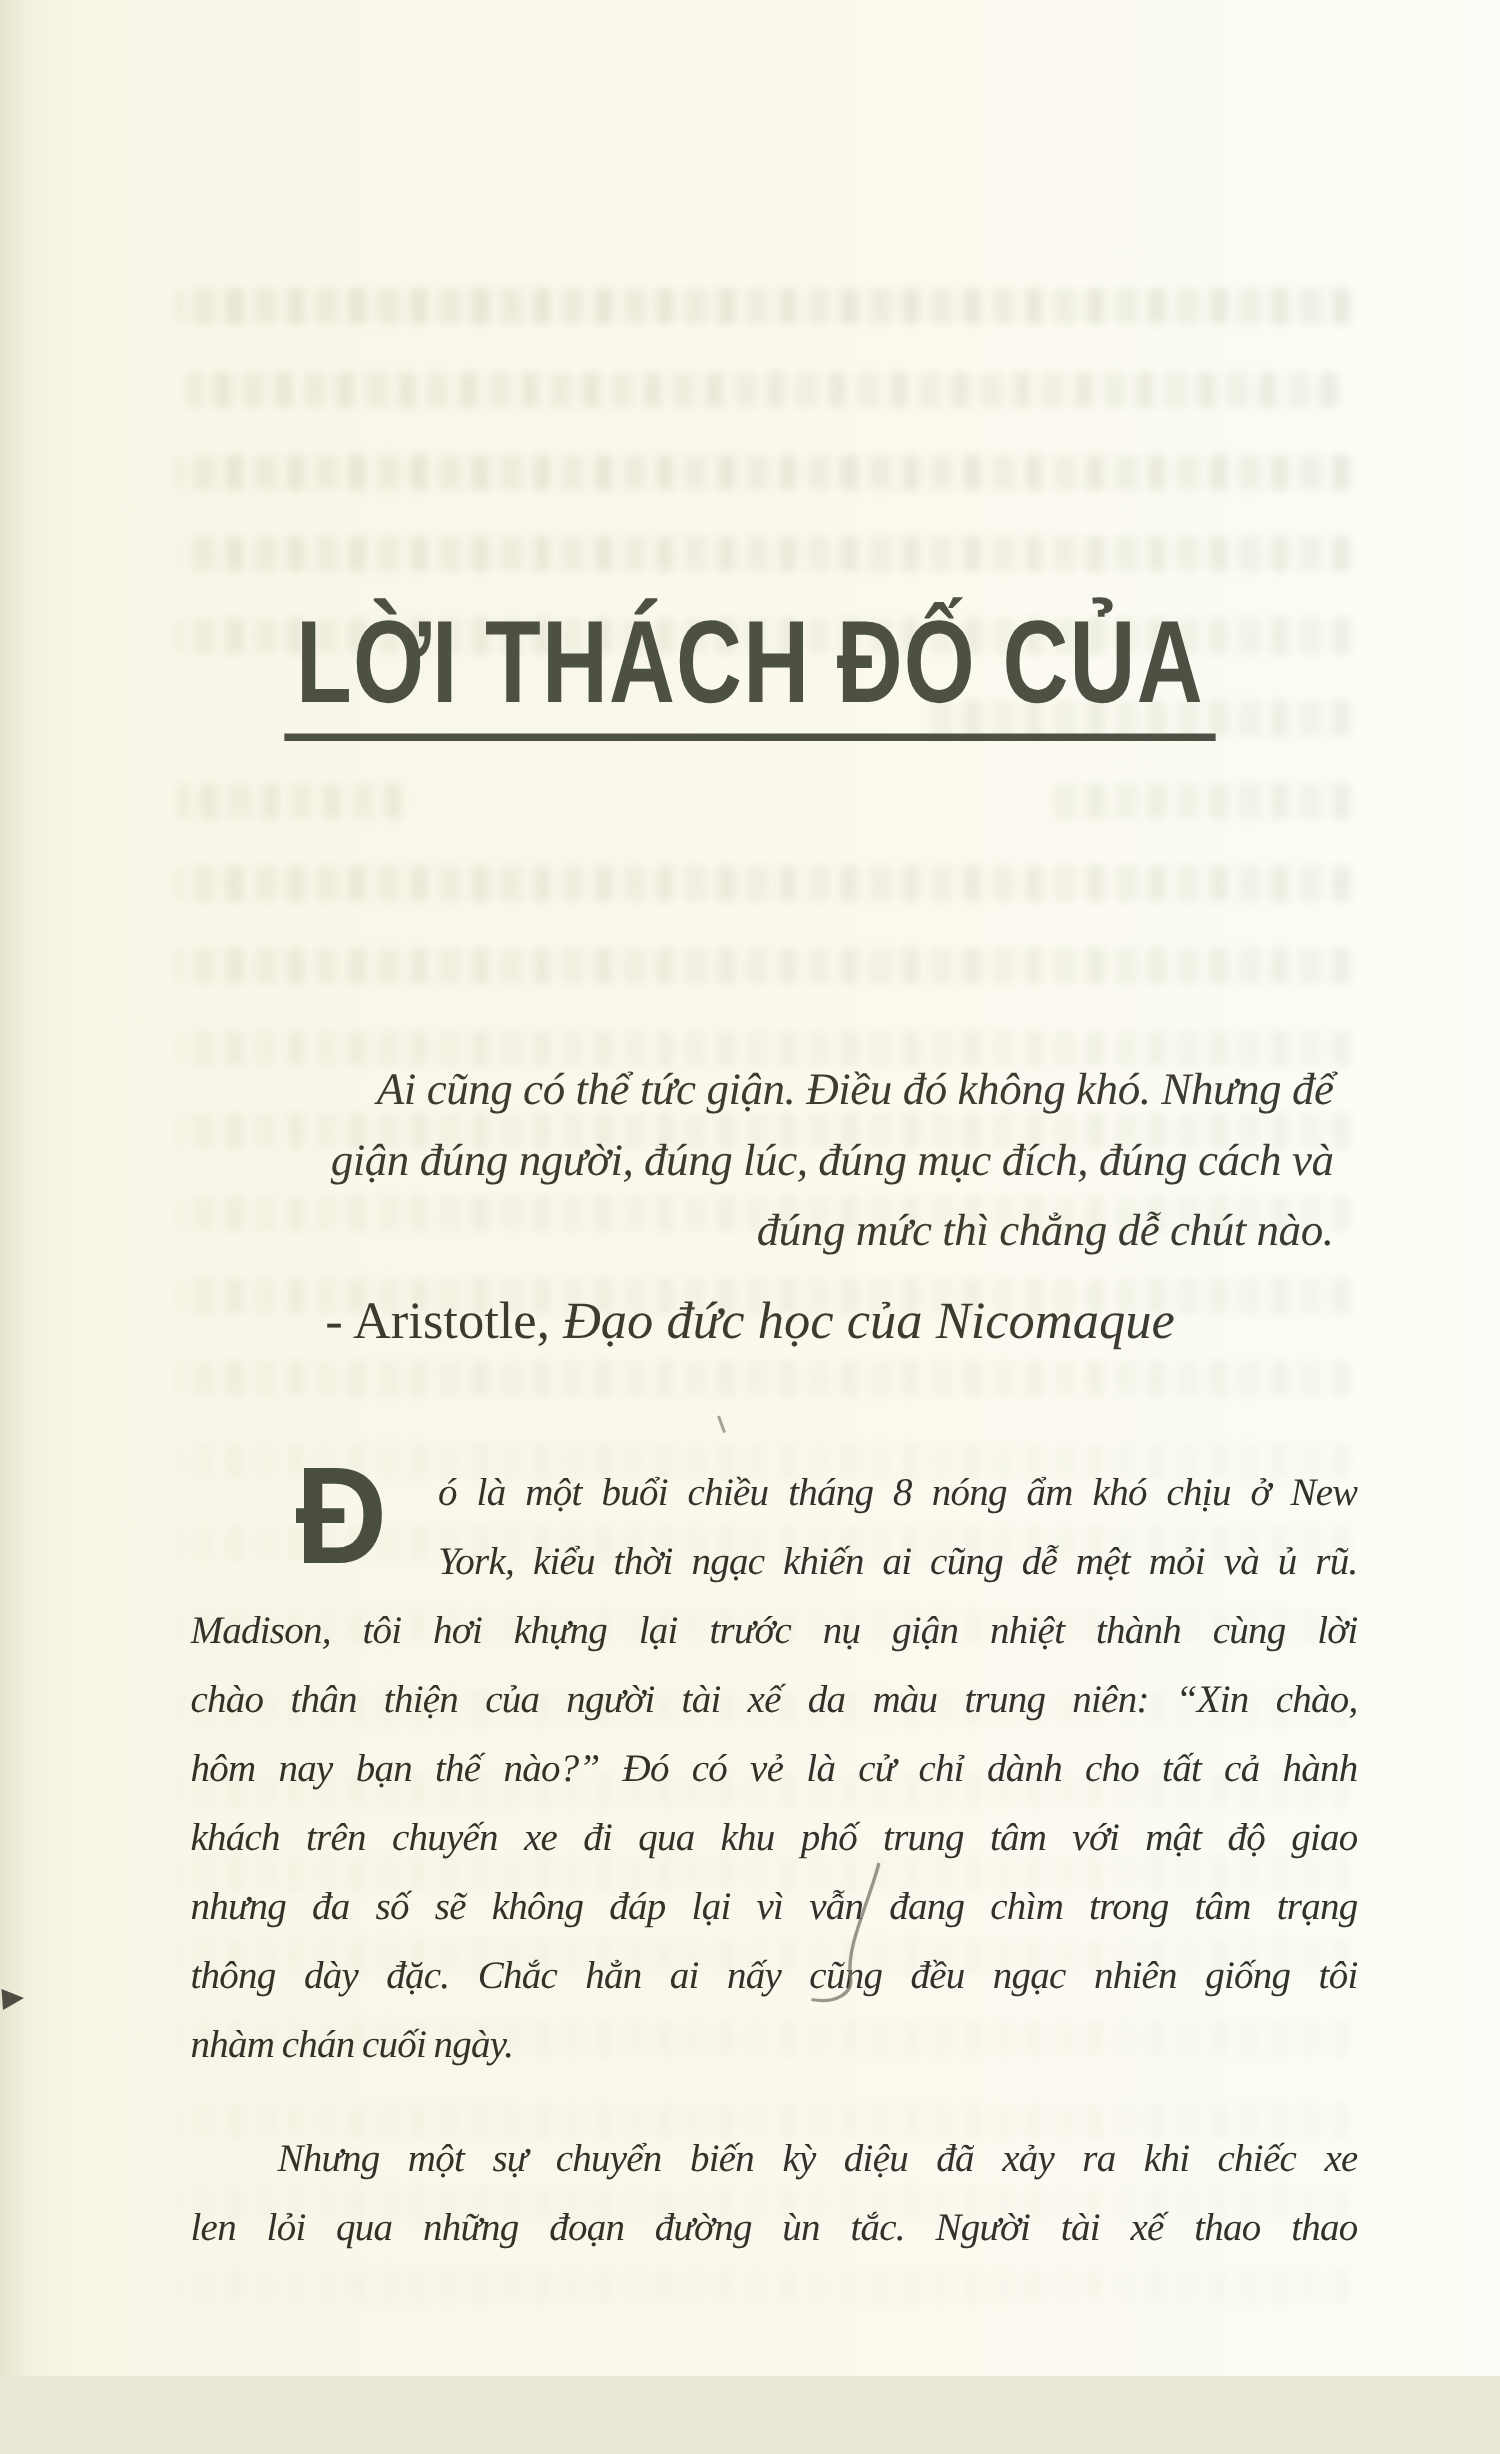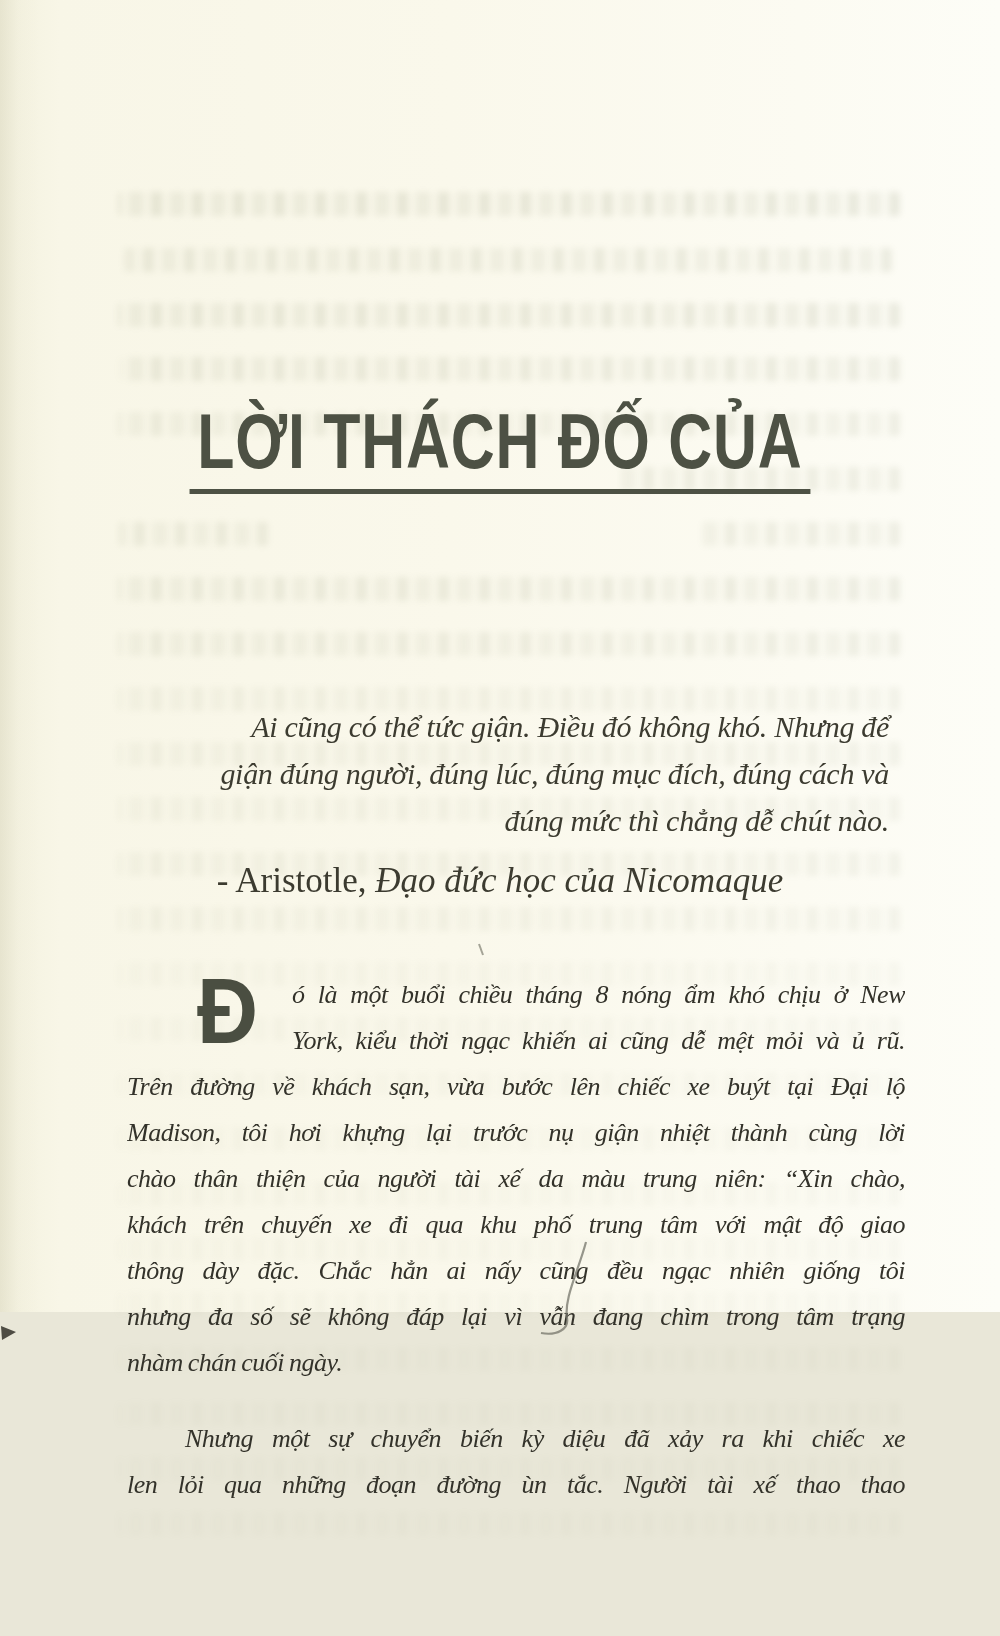--- a/index.html
+++ b/index.html
@@ -1,18 +1,18 @@
 <!DOCTYPE html>
 <html><head>
 <meta charset="utf-8">
 <style>
   html,body{margin:0;padding:0;}
   body{width:1000px;height:1636px;overflow:hidden;background:#e9e7d8;}
   .page{
-    position:relative;width:1000px;height:1312px;
+    position:relative;width:1000px;height:1584px;
     background:linear-gradient(90deg,#f3f1de 0%,#f8f6e7 6%,#faf8eb 45%,#fcfbf2 80%,#fdfdf7 100%);
     font-family:"Liberation Serif","DejaVu Serif",serif;
     color:#35342b;
   }
   .edge-shade{position:absolute;inset:0;pointer-events:none;
     background:linear-gradient(90deg,rgba(120,112,72,0.10),rgba(120,112,72,0.02) 18px,transparent 40px);}
   
   .bleed{position:absolute;inset:0;z-index:1;}
   .bl{position:absolute;height:24px;border-radius:3px;filter:blur(3px);transform:scaleX(-1);
       background:repeating-linear-gradient(90deg,
@@ -101,26 +101,26 @@
     </div>
     <div class="attribution">
       <span>- Aristotle, </span><i>Đạo đức học của Nicomaque</i>
     </div>
 
     <div class="bodyblock">
       <span class="dropcap">Đ</span>
       <div class="p1">
         <div class="ln dc-inset">ó là một buổi chiều tháng 8 nóng ẩm khó chịu ở New</div>
         <div class="ln dc-inset">York, kiểu thời ngạc khiến ai cũng dễ mệt mỏi và ủ rũ.</div>
-        <div class="ln">Trên đường về khách sạn, vừa bước lên chiếc xe buýt tại Đại lộ</div>
         <div class="ln">Madison, tôi hơi khựng lại trước nụ giận nhiệt thành cùng lời</div>
         <div class="ln">chào thân thiện của người tài xế da màu trung niên: “Xin chào,</div>
+        <div class="ln">hôm nay bạn thế nào?” Đó có vẻ là cử chỉ dành cho tất cả hành</div>
         <div class="ln">khách trên chuyến xe đi qua khu phố trung tâm với mật độ giao</div>
+        <div class="ln">nhưng đa số sẽ không đáp lại vì vẫn đang chìm trong tâm trạng</div>
         <div class="ln">thông dày đặc. Chắc hẳn ai nấy cũng đều ngạc nhiên giống tôi</div>
-        <div class="ln">nhưng đa số sẽ không đáp lại vì vẫn đang chìm trong tâm trạng</div>
         <div class="ln last">nhàm chán cuối ngày.</div>
       </div>
       <div class="p2">
         <div class="ln first">Nhưng một sự chuyển biến kỳ diệu đã xảy ra khi chiếc xe</div>
         <div class="ln">len lỏi qua những đoạn đường ùn tắc. Người tài xế thao thao</div>
       </div>
     </div>
   </div>
 
   <svg class="marks" width="1000" height="1636" viewBox="0 0 1000 1636">

